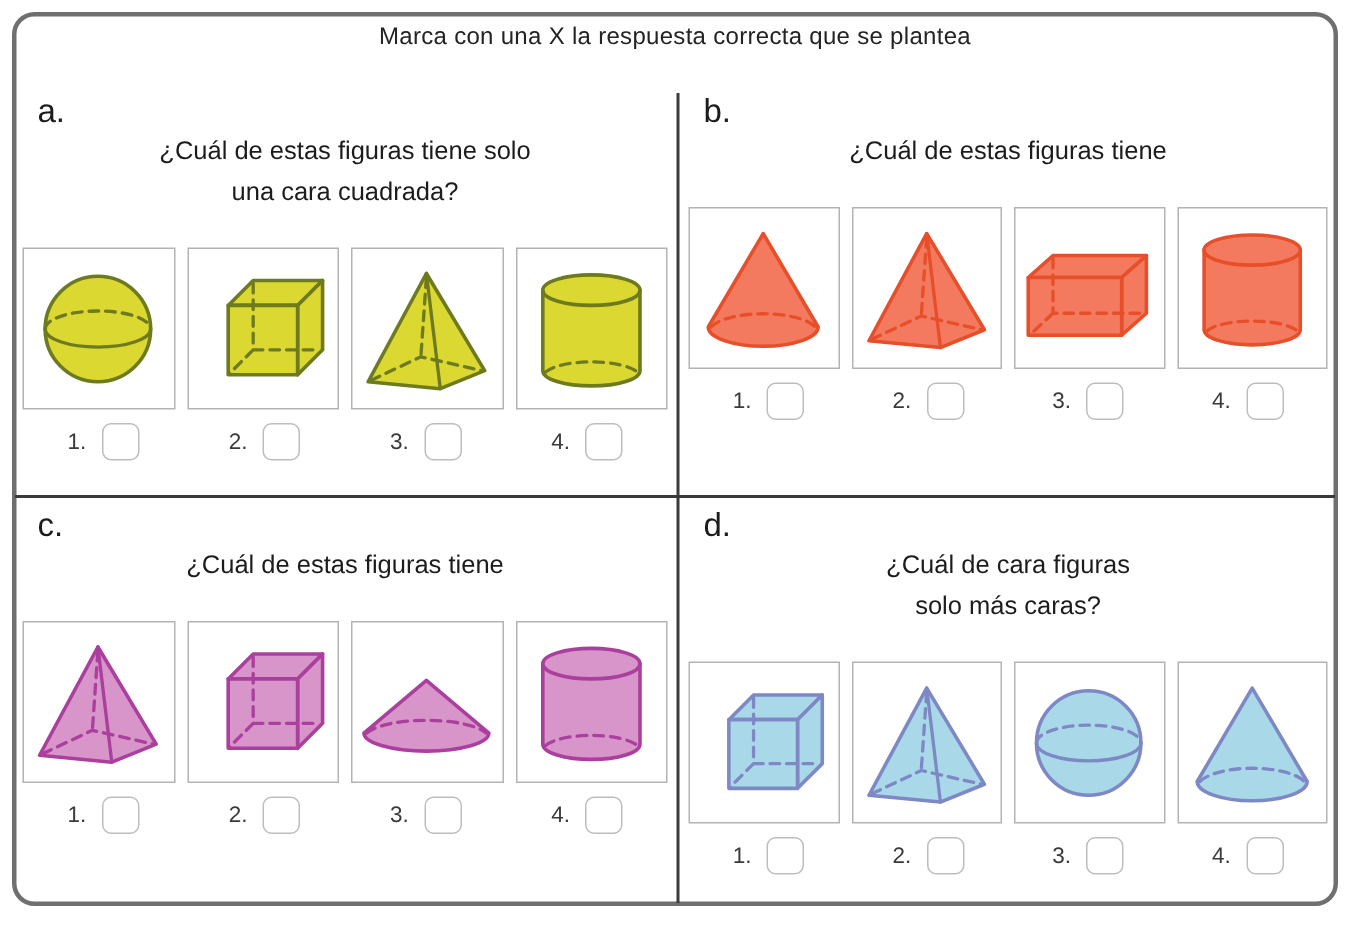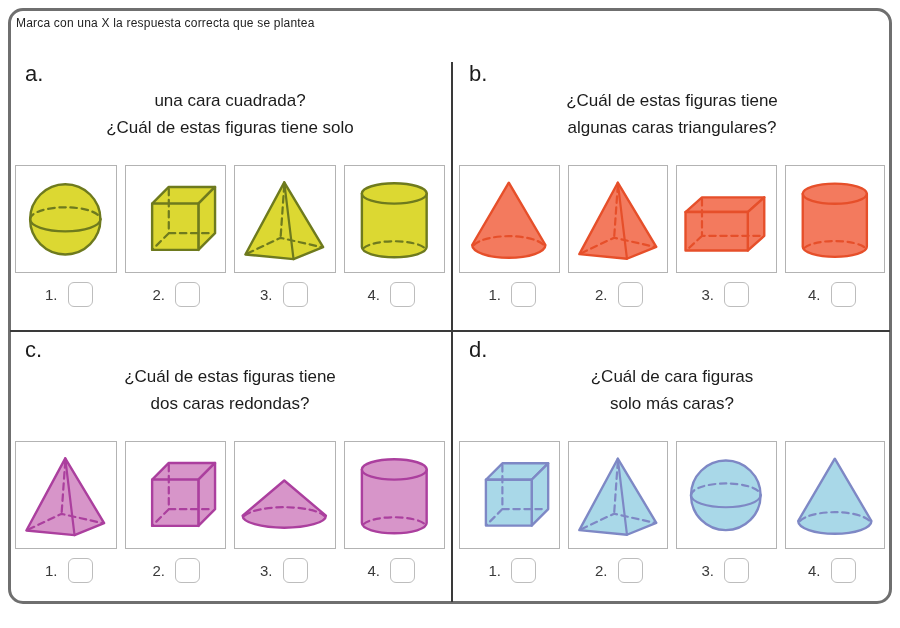--- a/index.html
+++ b/index.html
@@ -6,22 +6,22 @@
   html,body { background:#ffffff; }
   body {
     width:900px; height:628px; position:relative; overflow:hidden;
     font-family:"Liberation Sans", sans-serif; color:#1e1e1e;
   }
   .frame {
     position:absolute; left:8px; top:8px; width:884px; height:596px;
     border:3px solid #6f6f6f; border-radius:15px; background:#fff;
   }
   .title {
-    position:absolute; top:16px; left:16px; right:0;
-    text-align:left; font-size:12px; color:#232323; letter-spacing:.2px;
+    position:absolute; top:16px; left:0; right:0;
+    text-align:center; font-size:16px; color:#232323; letter-spacing:.2px;
   }
   .vdiv { position:absolute; left:451px; top:62px; width:2px; height:540px; background:#3a3a3a; }
   .hdiv { position:absolute; left:10px; top:330px; width:880px; height:2px; background:#3a3a3a; }
 
   .quad { position:absolute; }
   #quad-a { left:11px;  top:58px;  width:438px; height:268px; }
   #quad-b { left:455px; top:58px;  width:434px; height:268px; }
   #quad-c { left:11px;  top:334px; width:438px; height:266px; }
   #quad-d { left:455px; top:334px; width:434px; height:266px; }
 
@@ -49,22 +49,22 @@
 <body>
 
 <div class="frame"></div>
 <div class="title">Marca con una X la respuesta correcta que se plantea</div>
 <div class="vdiv"></div>
 <div class="hdiv"></div>
 
 <section class="quad" id="quad-a">
   <div class="quad-letter">a.</div>
   <div class="question">
+    <div>¿Cuál de estas figuras tiene solo</div>
     <div>una cara cuadrada?</div>
-    <div>¿Cuál de estas figuras tiene solo</div>
   </div>
   <div class="shape-row">
       <div class="shape-cell">
         <svg viewBox="0 0 100 100" preserveAspectRatio="xMidYMid meet" aria-hidden="true">
           <circle cx="50" cy="50" r="38" fill="#dcd832" stroke="#6e7a1e" stroke-width="2.6" stroke-linejoin="round"></circle>
           <path d="M12 50 A38 13 0 0 0 88 50" fill="none" stroke="#6e7a1e" stroke-width="2.4" stroke-linecap="round"></path>
           <path d="M12 50 A38 13 0 0 1 88 50" fill="none" stroke="#6e7a1e" stroke-width="2.4" stroke-linecap="round" stroke-dasharray="7 5"></path>
         </svg>
       </div>
       <div class="shape-cell">
@@ -107,21 +107,20 @@
         <span class="num">4.</span>
         <span class="answer-box"></span>
       </div>
     </div>
 </section>
 
 <section class="quad" id="quad-b">
   <div class="quad-letter">b.</div>
   <div class="question">
     <div>¿Cuál de estas figuras tiene</div>
-    <div>algunas caras triangulares?</div>
   </div>
   <div class="shape-row">
       <div class="shape-cell">
         <svg viewBox="0 0 100 100" preserveAspectRatio="xMidYMid meet" aria-hidden="true">
           <path d="M50 10 L10 78 A40 14 0 0 0 90 78 Z" fill="#f37a5e" stroke="#e64f2a" stroke-width="2.6" stroke-linejoin="round"></path>
           <path d="M12 78 A40 14 0 0 1 88 78" fill="none" stroke="#e64f2a" stroke-width="2.4" stroke-linecap="round" stroke-dasharray="7 5"></path>
         </svg>
       </div>
       <div class="shape-cell">
         <svg viewBox="0 0 100 100" preserveAspectRatio="xMidYMid meet" aria-hidden="true">
@@ -163,21 +162,20 @@
         <span class="num">4.</span>
         <span class="answer-box"></span>
       </div>
     </div>
 </section>
 
 <section class="quad" id="quad-c">
   <div class="quad-letter">c.</div>
   <div class="question">
     <div>¿Cuál de estas figuras tiene</div>
-    <div>dos caras redondas?</div>
   </div>
   <div class="shape-row">
       <div class="shape-cell">
         <svg viewBox="0 0 100 100" preserveAspectRatio="xMidYMid meet" aria-hidden="true">
           <polygon points="50,10 8,88 60,93 92,80" fill="#d795c9" stroke="#ab3f9e" stroke-width="2.6" stroke-linejoin="round"></polygon>
           <line x1="50" y1="10" x2="60" y2="93" fill="none" stroke="#ab3f9e" stroke-width="2.4" stroke-linecap="round"></line>
           <path d="M10 87 L46 70 L90 80 M50 13 L46 70" fill="none" stroke="#ab3f9e" stroke-width="2.4" stroke-linecap="round" stroke-dasharray="7 5"></path>
         </svg>
       </div>
       <div class="shape-cell">

